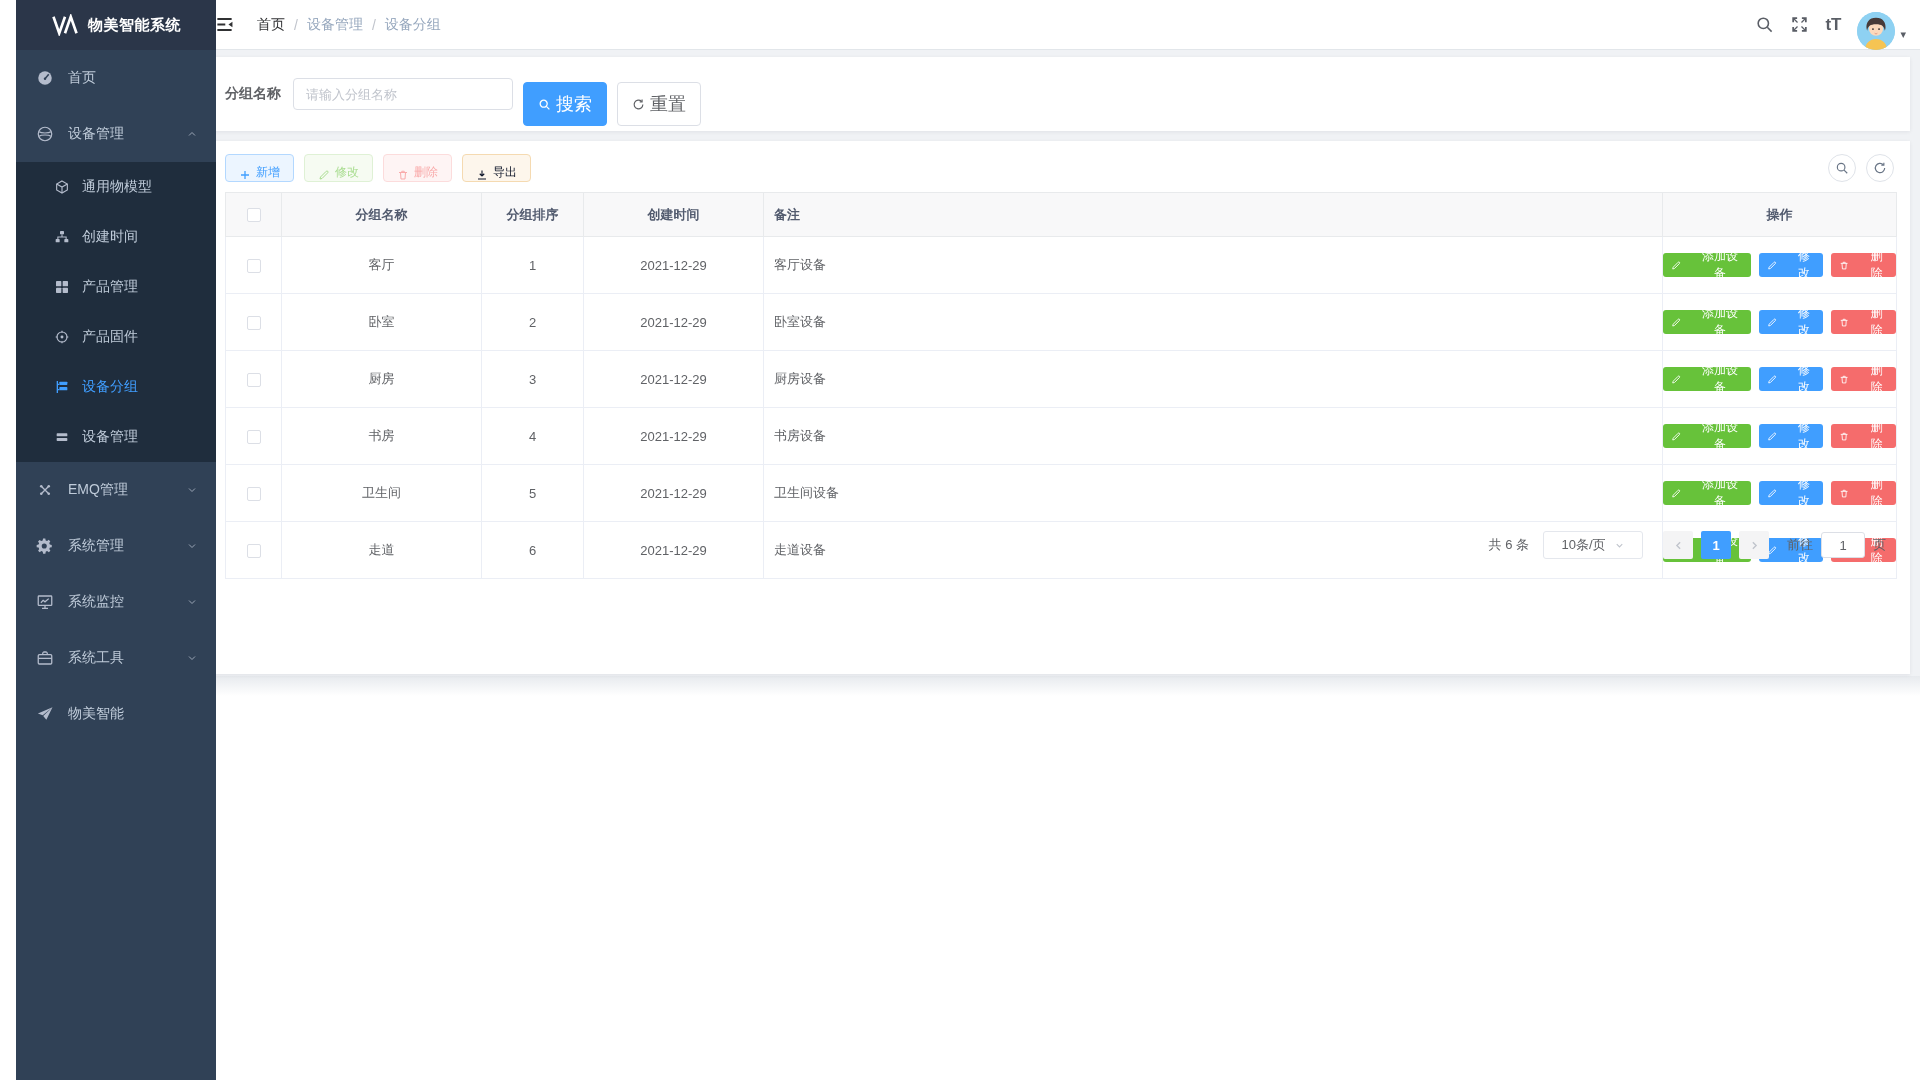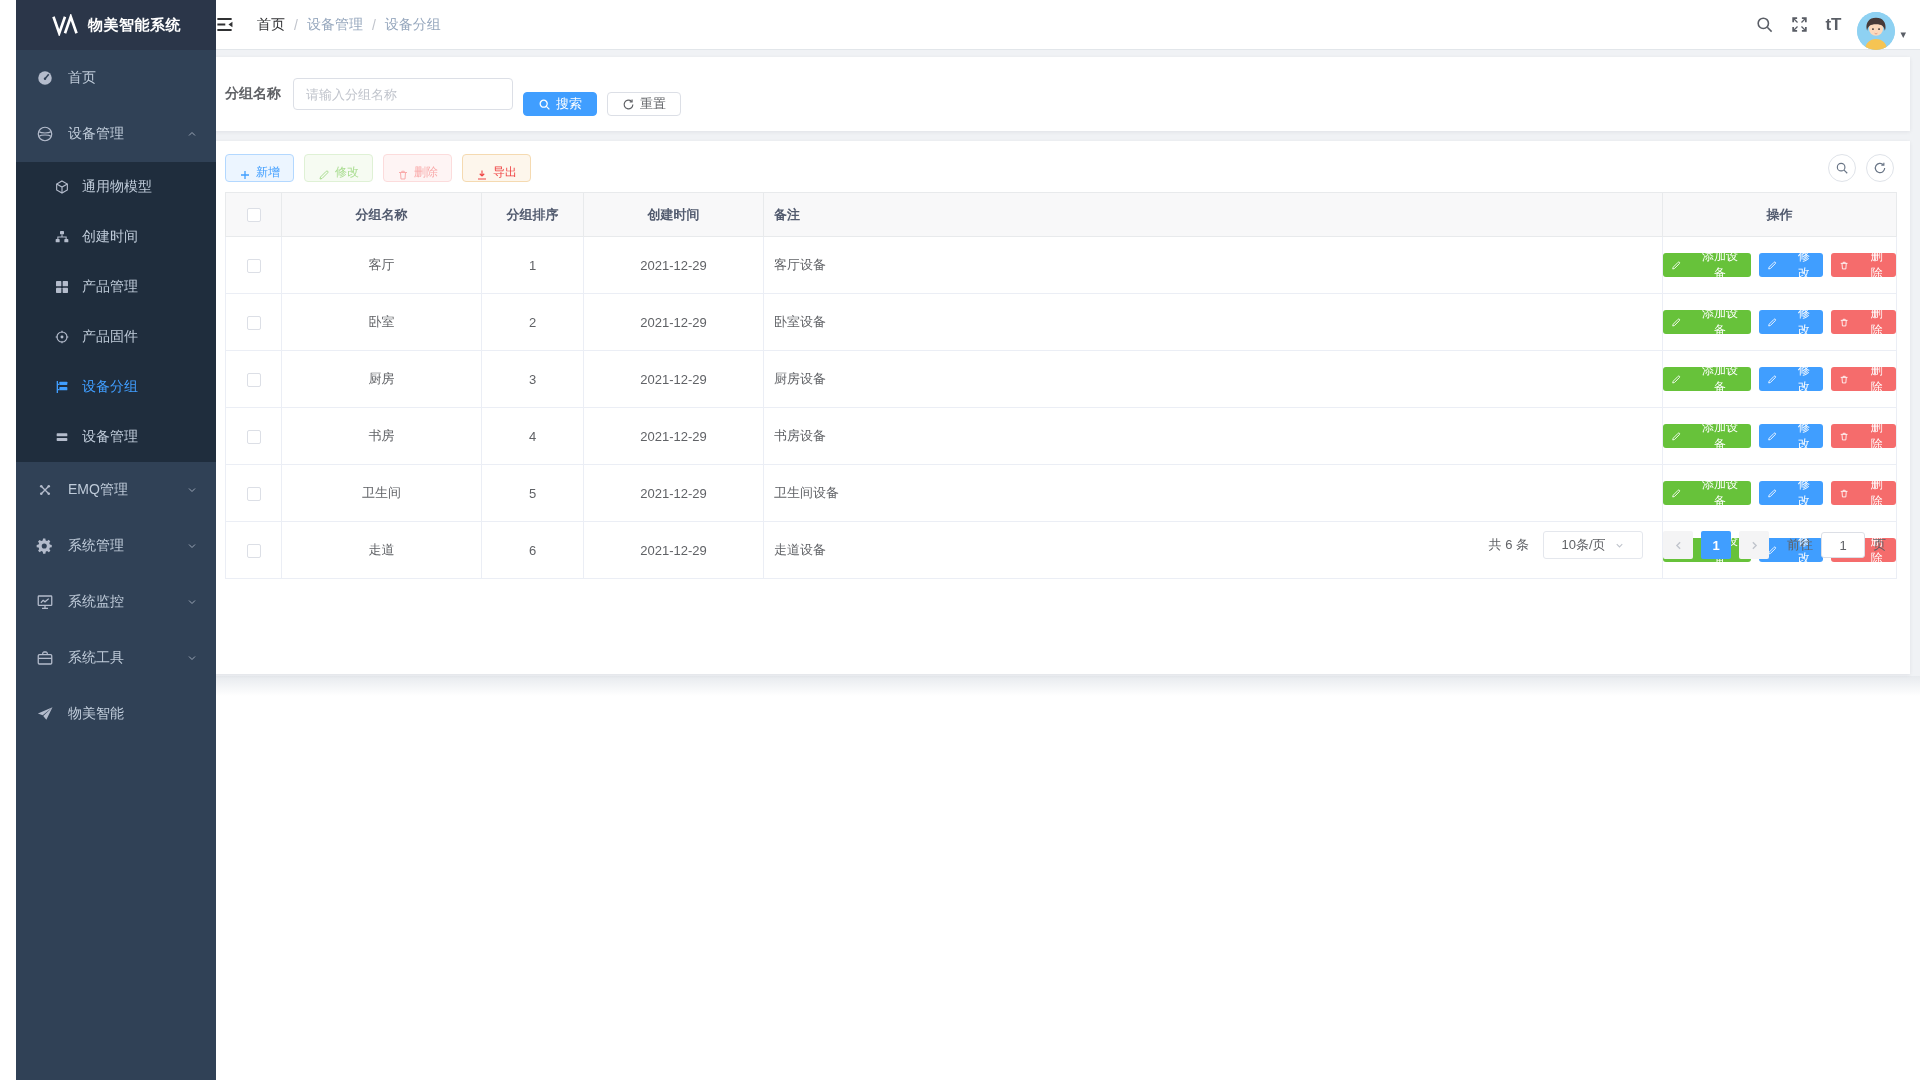--- a/index.html
+++ b/index.html
@@ -43,33 +43,33 @@
   .card { position:absolute; background:#ffffff; box-shadow:0 1px 4px rgba(0,21,41,.07); z-index:2; }
   .search-card { left:210px; top:57px; width:1700px; height:74px; }
   .table-card { left:210px; top:141px; width:1700px; height:533px; }
 
   
   .search-form { display:flex; align-items:center; height:100%; padding-left:15px; }
   .search-label { font-size:14px; font-weight:700; color:#606266; margin-right:12px; }
   .search-input { width:220px; height:32px; border:1px solid #dcdfe6; border-radius:4px;
     padding:0 12px; font-size:13px; color:#606266; outline:none; }
   .search-input::placeholder { color:#c0c4cc; }
-  .btn { height:24px; border-radius:4px; font-size:13px; display:inline-flex; align-items:center;
+  .btn { height:44px; border-radius:4px; font-size:18px; display:inline-flex; align-items:center;
     gap:5px; cursor:pointer; border:1px solid transparent; padding:0 14px;margin-top:20px; }
   .btn-primary { background:#409eff; border-color:#409eff; color:#fff; margin-left:10px; }
   .btn-default { background:#fff; border-color:#dcdfe6; color:#606266; margin-left:10px; }
 
   
   .toolbar { position:absolute; left:15px; top:13px; display:flex; gap:10px; }
   .tb-btn { height:28px; padding:0 13px; border-radius:4px; font-size:12px;
     display:inline-flex; align-items:flex-end; gap:5px; border:1px solid; cursor:pointer; background:#fff; }
   .tb-add    { color:#409eff; background:#ecf5ff; border-color:#b3d8ff; }
   .tb-edit   { color:#a9dd90; background:#f6fbf2; border-color:#dff1d5; cursor:not-allowed; }
   .tb-del    { color:#f9abab; background:#fef4f4; border-color:#fcdcdc; cursor:not-allowed; }
-  .tb-export { color:#ef4444; background:#fdf6ec; border-color:#f5dab1; }
+  .tb-export { color:#0f172a; background:#fdf6ec; border-color:#f5dab1; }
   .toolbar-right { position:absolute; right:16px; top:13px; display:flex; gap:10px; }
   .circle-btn { width:28px; height:28px; border-radius:50%; border:1px solid #dfe3e9; background:#fff;
     color:#697586; display:flex; align-items:center; justify-content:center; cursor:pointer; }
 
   
   .grid-table { position:absolute; left:15px; top:51px; width:1671px; border-collapse:collapse;
     font-size:13px; color:#606266; table-layout:fixed; }
   .grid-table th { height:44px; background:#f8f8f9; color:#515a6e; font-weight:700;
     border:1px solid #e8eaec; text-align:center; }
   .grid-table td { height:57px; background:#fff; border:1px solid #ebeef5; text-align:center; }

